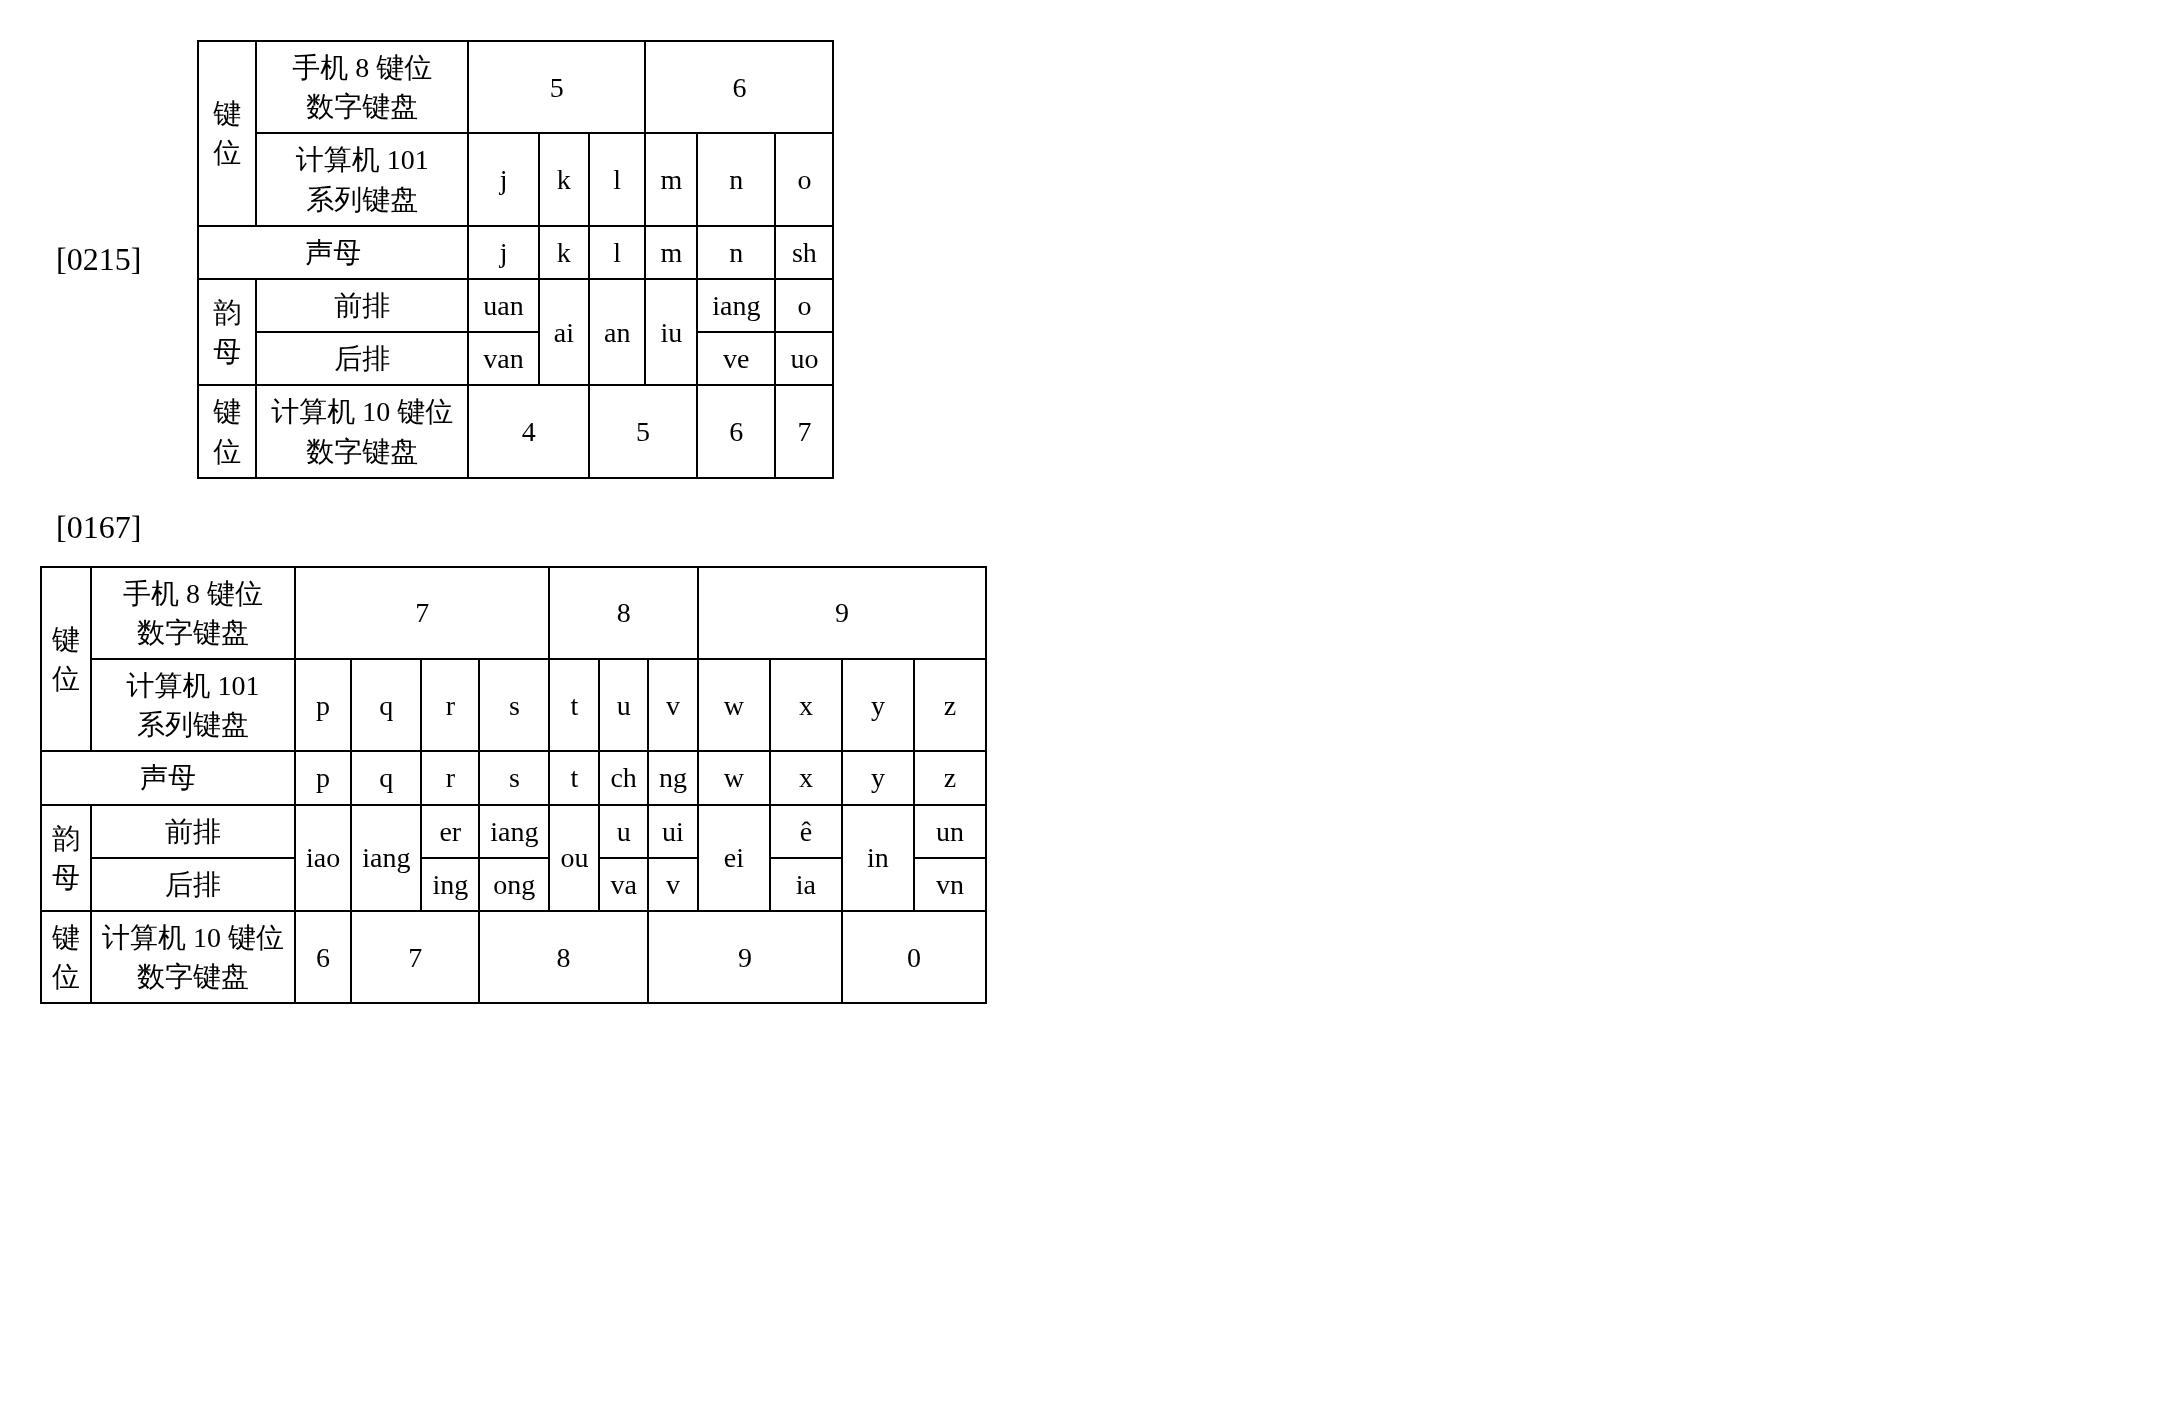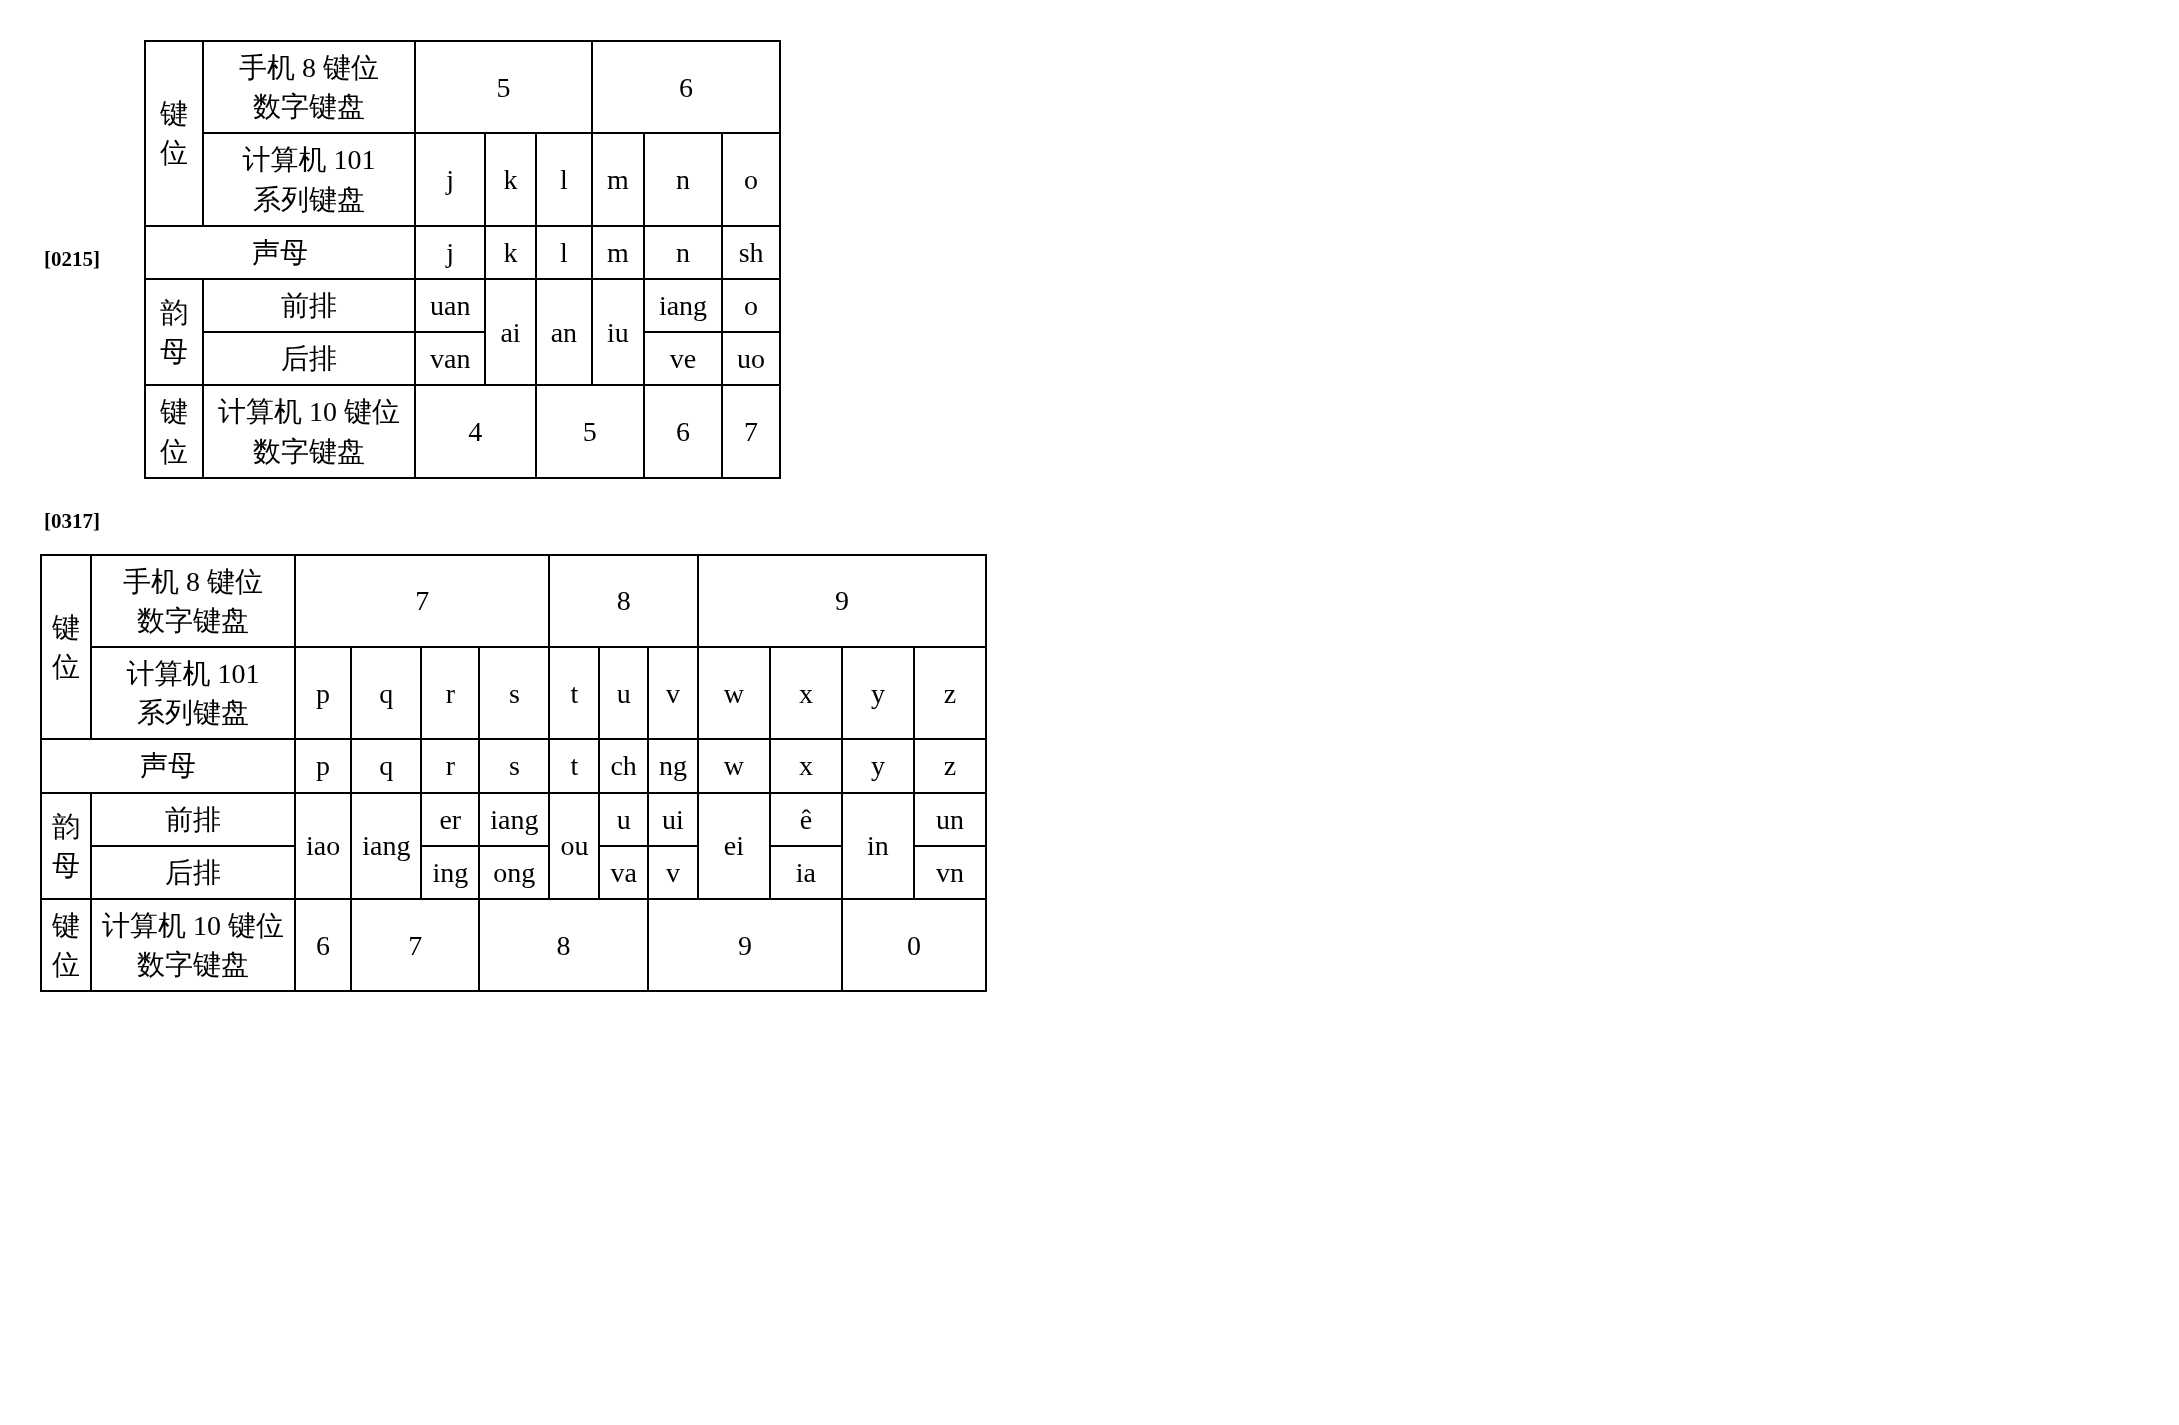--- a/index.html
+++ b/index.html
@@ -4,23 +4,22 @@
   <style>
     body {
       font-family: "Times New Roman", "SimSun", serif;
       font-size: 28px;
       color: #000;
       background: #fff;
       padding: 40px;
       margin: 0;
     }
     .para-num {
-      font-size: 21px;
-      margin: 20px 4px;
-      font-weight: bold;
+      font-size: 32px;
+      margin: 20px 16px;
     }
     .table-wrap {
       display: flex;
       align-items: center;
       gap: 40px;
       margin-bottom: 30px;
     }
     .table-wrap.full {
       display: block;
     }
@@ -91,21 +90,21 @@
       <td><span>计算机 10 键位</span><br><span>数字键盘</span></td>
       <td colspan="2">4</td>
       <td colspan="2">5</td>
       <td>6</td>
       <td>7</td>
     </tr>
   </tbody>
     </table>
 </div>
 
-<div class="para-num">[0317]</div>
+<div class="para-num">[0167]</div>
 
 <div class="table-wrap full">
   <table class="table2">
     <tbody>
         <tr>
       <td rowspan="2"><span>键</span><br><span>位</span></td>
       <td><span>手机 8 键位</span><br><span>数字键盘</span></td>
       <td colspan="4">7</td>
       <td colspan="3">8</td>
       <td colspan="4">9</td>

